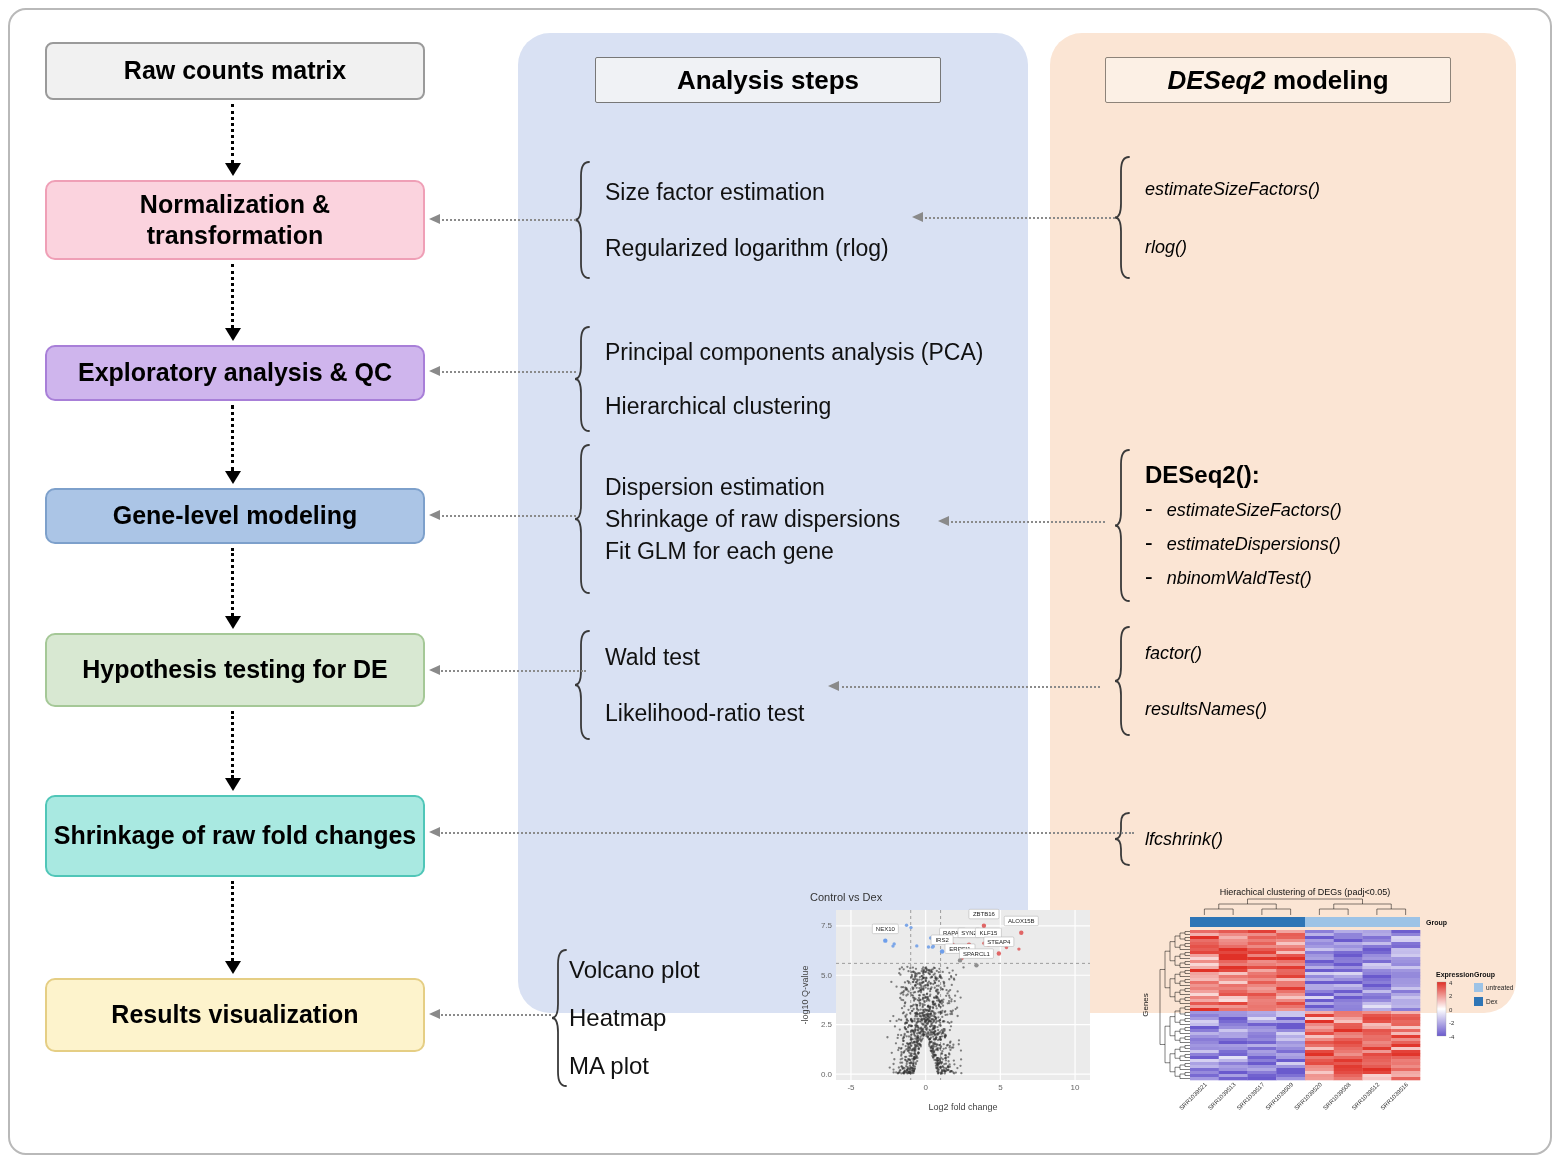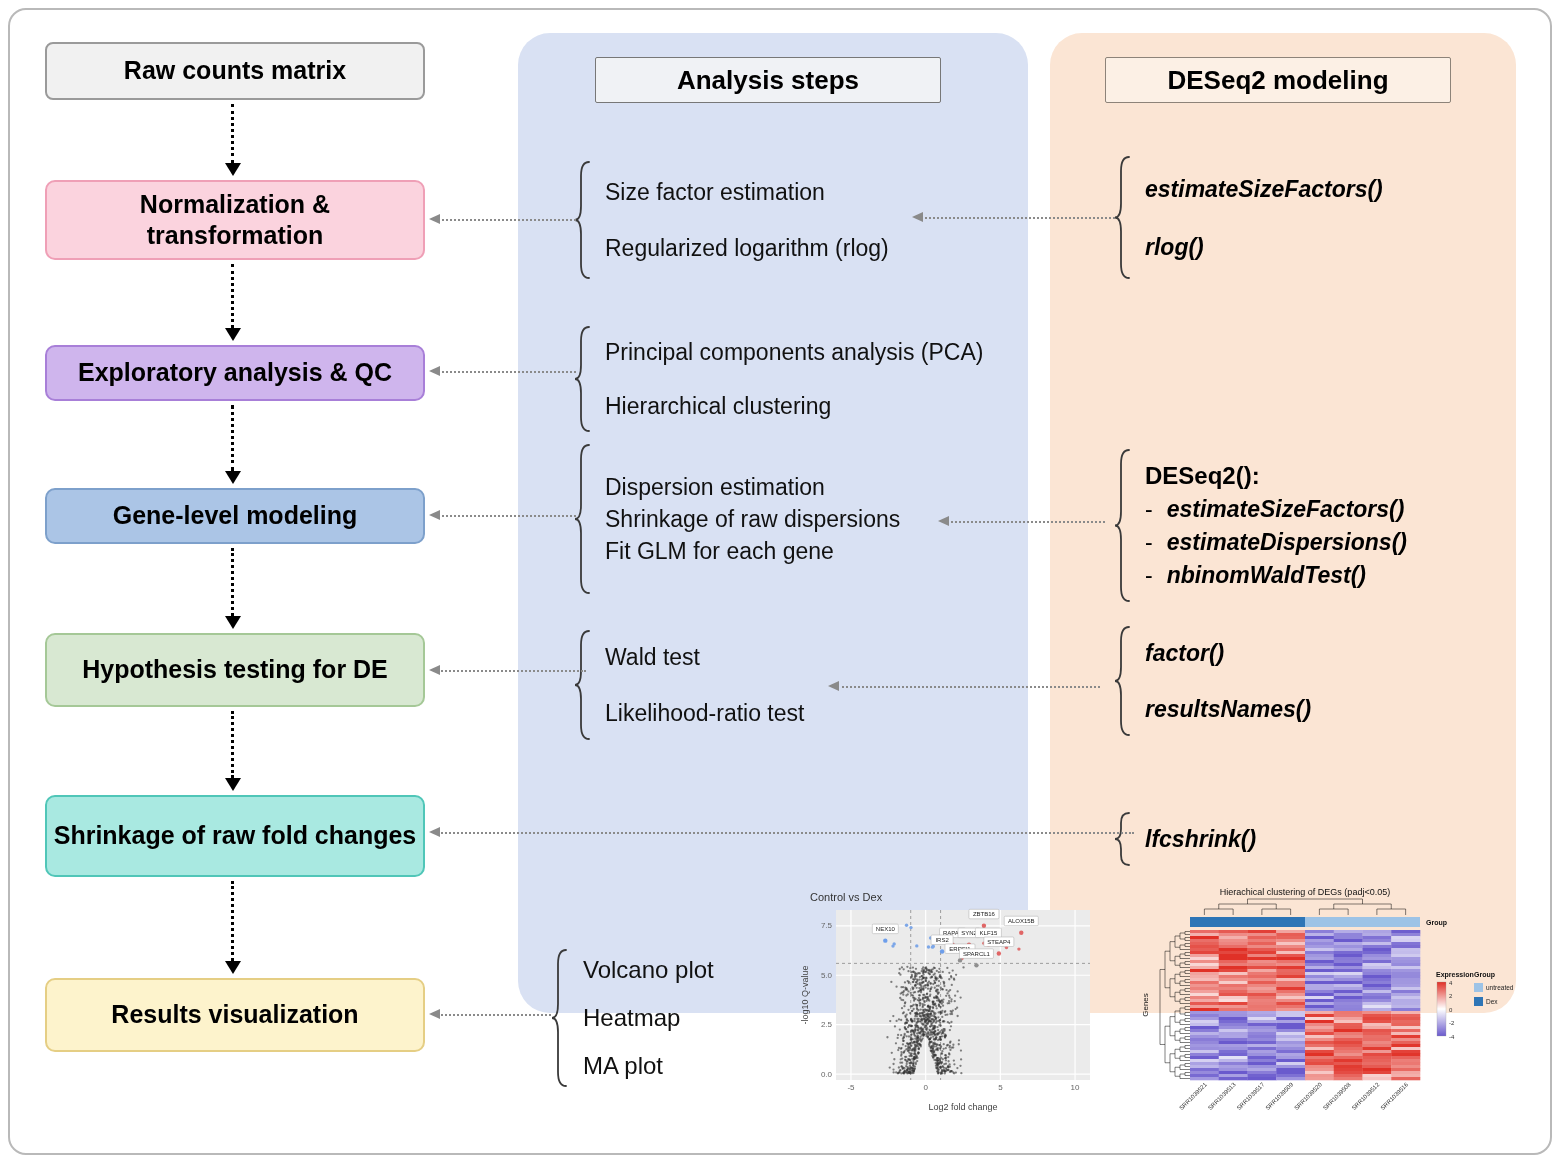--- a/index.html
+++ b/index.html
@@ -32,36 +32,36 @@
         border-top:5.5px solid transparent;border-bottom:5.5px solid transparent;border-right:11px solid #8a8a8a}
 
   
   .panel{position:absolute;top:33px;height:980px;border-radius:32px;z-index:1}
   .mid{left:518px;width:510px;background:#d9e1f3}
   .rightp{left:1050px;width:466px;background:#fbe5d4}
   .phead{position:absolute;display:flex;align-items:center;justify-content:center;
          font-size:26px;font-weight:700;border:1.6px solid #777;border-radius:2px}
   .mid .phead{left:77px;top:24px;width:346px;height:46px;background:#f0f2f5}
   .rightp .phead{left:55px;top:24px;width:346px;height:46px;background:#fcf0e5;border-color:#8d8379}
-  .it{}
+  .it{font-style:italic}
 
   
   .agroup,.fgroup{position:absolute;display:flex;align-items:center;gap:13px}
   .agroup{left:56px}
   .fgroup{left:64px}
   .steps,.fsteps{display:flex;flex-direction:column;justify-content:flex-end}
   .step{font-size:23px;color:#111;line-height:30px;white-space:nowrap}
-  .fn{font-size:23px;font-weight:700;font-style:italic;line-height:30px;white-space:nowrap;color:#000}
+  .fn{font-size:18px;font-weight:400;font-style:italic;line-height:30px;white-space:nowrap;color:#000}
   .fn-heading{font-size:24px;font-weight:700;line-height:32px;color:#000}
   .fn-bullet{display:flex;gap:14px;align-items:baseline;line-height:32px}
   .dash{font-size:23px;color:#000}
   svg.brace{flex:none}
 
   
-  .vizgroup{position:absolute;left:551px;top:948px;height:140px;display:flex;align-items:center;gap:14px;z-index:2}
+  .vizgroup{position:absolute;left:551px;top:948px;height:140px;display:flex;align-items:center;z-index:2}
   .vizlabels{display:flex;flex-direction:column;justify-content:center;gap:18px}
   .vizlabel{font-size:24px;line-height:30px;color:#111;white-space:nowrap}
 
   
   .absvg{position:absolute;z-index:2}
   svg text{font-family:"Liberation Sans","DejaVu Sans",sans-serif}
   .v-title{font-size:11px;fill:#333}
   .v-lab{font-size:9px;fill:#444}
   .h-title{font-size:9px;fill:#111}
   .h-side{font-size:8px;fill:#111}

